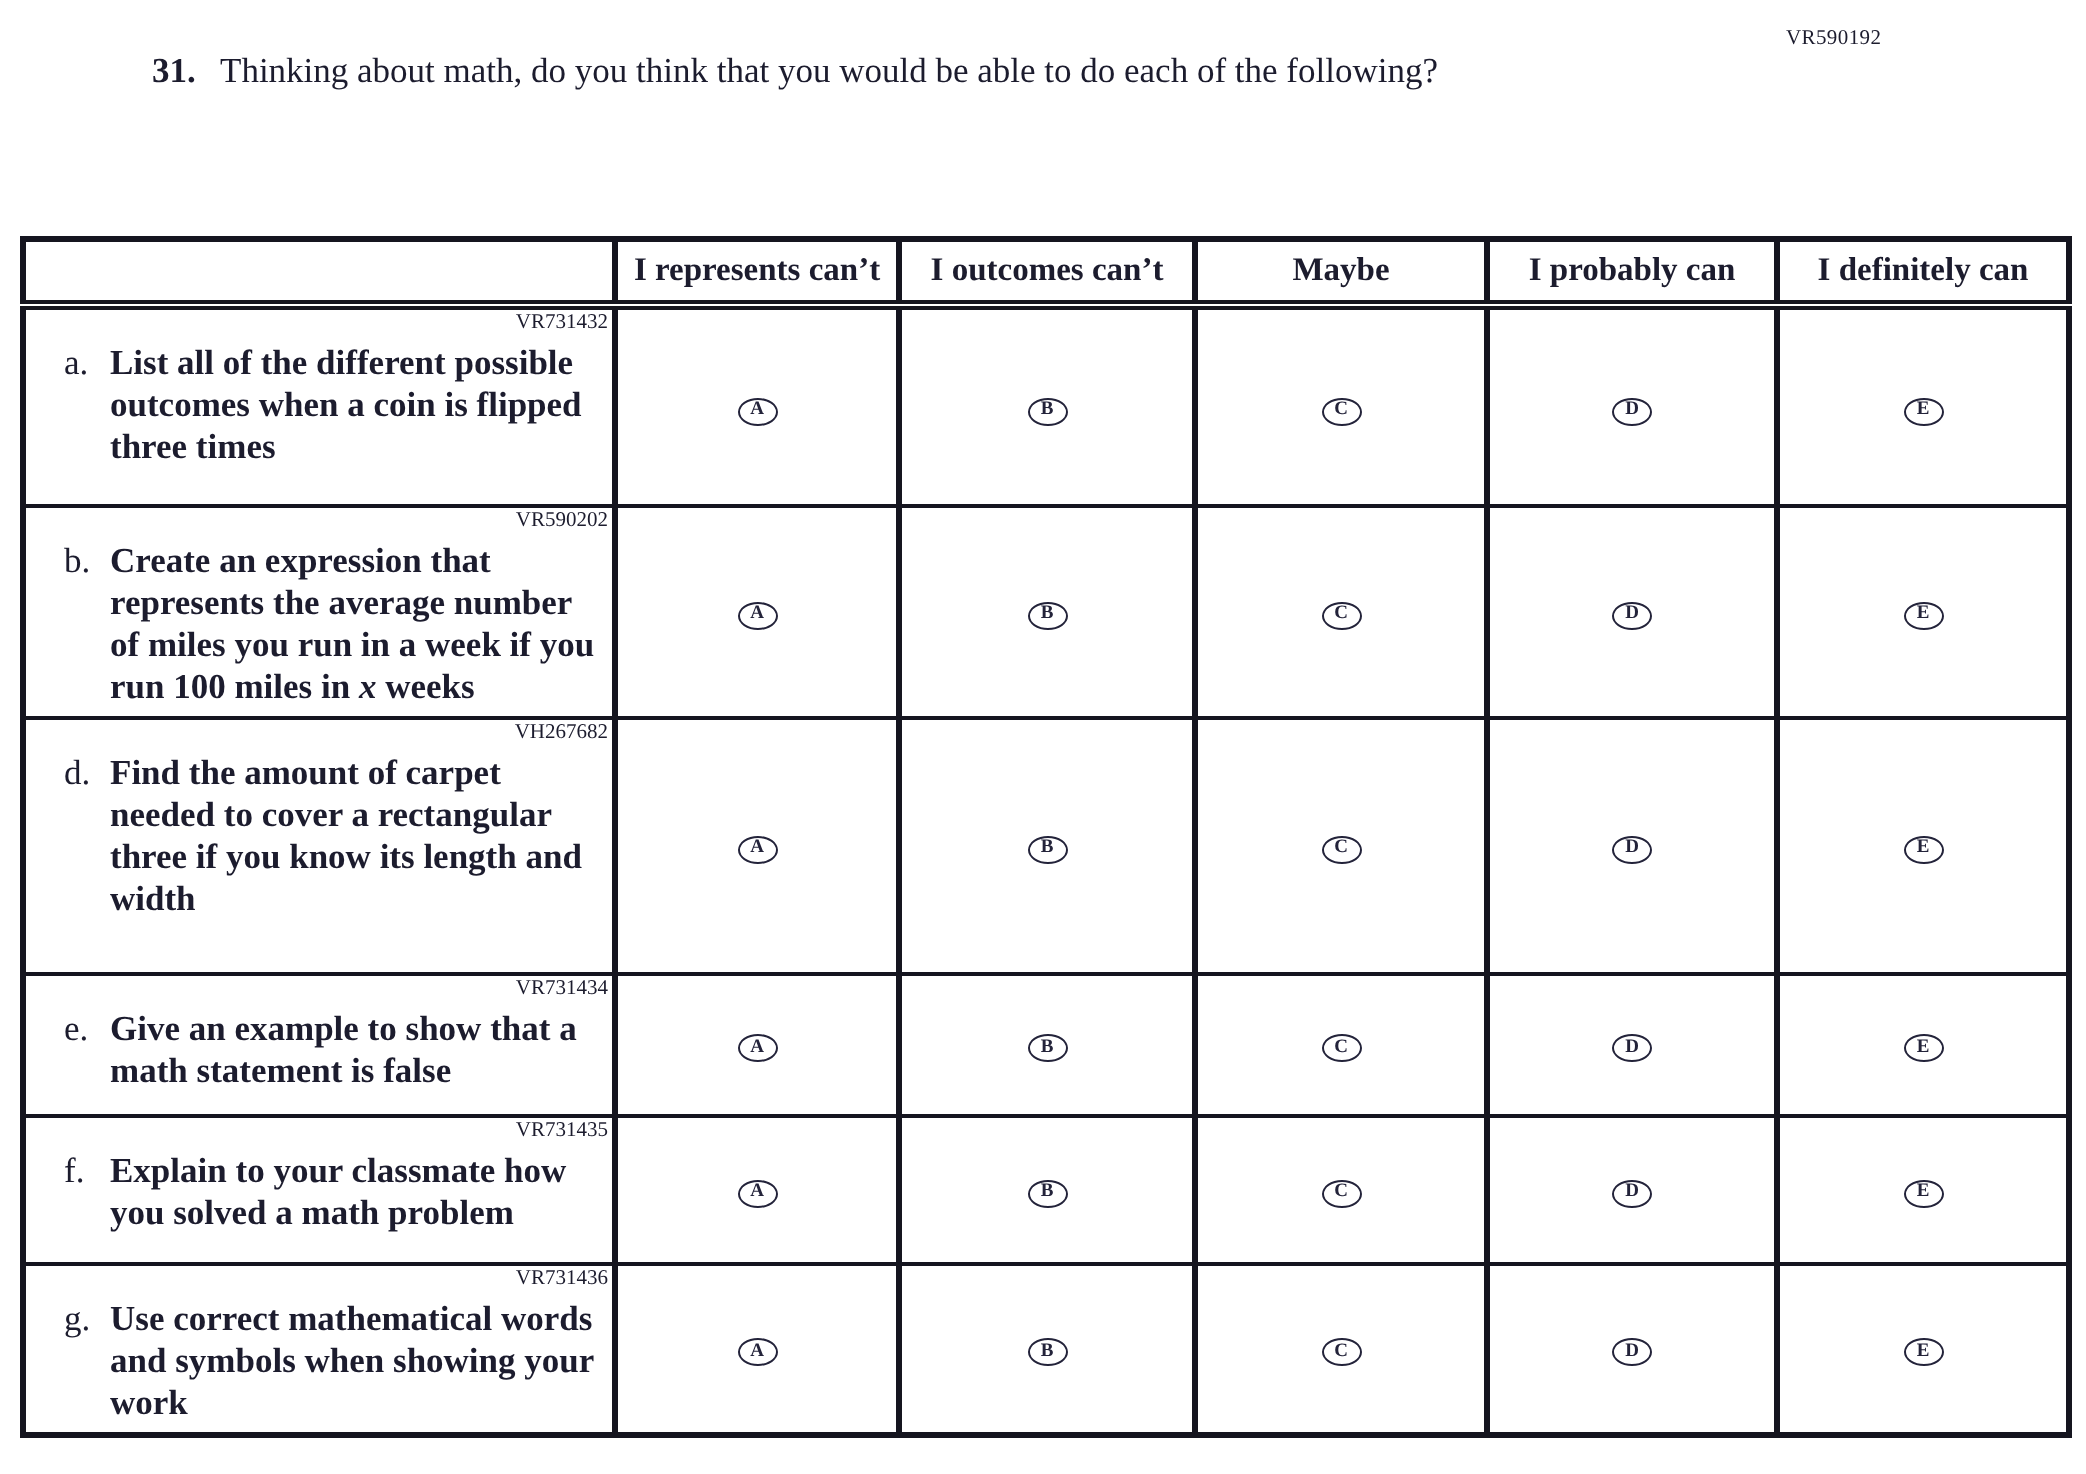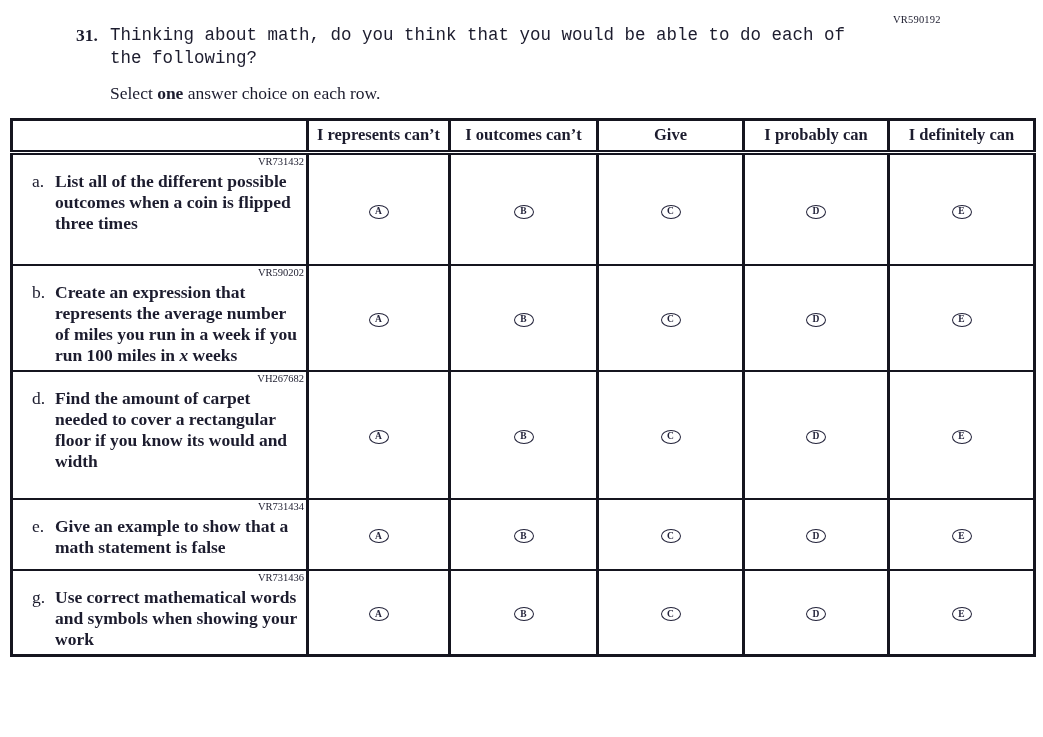--- a/index.html
+++ b/index.html
@@ -14,21 +14,21 @@
   }
 
   .top-code {
     position: absolute; left: 849px; top: 14px;
     font-size: 10.5px; letter-spacing: 0.2px; margin-left: 44px;
   }
 
   .q-block { position: absolute; left: 76px; top: 24px; width: 780px; }
   .q-row { display: flex; font-size: 17.5px; line-height: 23px; }
   .q-num { font-weight: bold; width: 34px; flex: none; }
-  .q-main { flex: 1; font-family: Liberation Mono, monospace; }
+  .q-main { flex: 1; }
   .instruction { margin: 13px 0 0 34px; font-size: 17.5px; }
   .bold { font-weight: bold; }
 
   table.grid {
     position: absolute; left: 10px; top: 118px;
     width: 1023px;
     border-collapse: collapse;
     table-layout: fixed;
     border: 3px solid #15151f;
   }
@@ -42,21 +42,21 @@
   .grid thead th {
     height: 33px;
     font-size: 16.5px;
     font-weight: bold;
     text-align: center;
     vertical-align: middle;
     border-bottom: 5px double #15151f;
     padding-bottom: 2px;
   }
 
-  .row-a td { height: 112px; }
+  .row-a td { height: 100px; }
   .row-b td { height: 105px; }
   .row-c td { height: 60px; }
   .row-d td { height: 128px; }
   .row-e td { height: 71px; }
   .row-f td { height: 74px; }
   .row-g td { height: 73px; }
 
   .q-cell { vertical-align: top; }
   .row-code {
     text-align: right;
@@ -95,40 +95,37 @@
 
 <div class="top-code">VR590192</div>
 
 <div class="q-block">
   <div class="q-row">
     <span class="q-num">31.</span>
     <span class="q-main">
       <span>Thinking about math, do you think that you would be able to do each of the following?</span><br>
     </span>
   </div>
-  <div class="instruction">
-    <span>Select </span><span class="bold">one</span><span> answer choice on each row.</span>
-  </div>
 </div>
 
 <table class="grid">
   <colgroup>
     <col style="width:296px">
       <col style="width:142px">
       <col style="width:148px">
       <col style="width:146px">
       <col style="width:145px">
       <col style="width:146px">
   </colgroup>
   <thead>
     <tr>
       <th class="q-cell"></th>
       <th>I represents can’t</th>
       <th>I outcomes can’t</th>
-      <th>Give</th>
+      <th>Maybe</th>
       <th>I probably can</th>
       <th>I definitely can</th>
     </tr>
   </thead>
   <tbody>
     <tr class="row-a">
       <td class="q-cell">
         <div class="row-code">VR731432</div>
         <div class="q-line">
           <span class="q-letter">a.</span>
@@ -153,21 +150,21 @@
       <td class="opt-cell"><span class="bubble">B</span></td>
       <td class="opt-cell"><span class="bubble">C</span></td>
       <td class="opt-cell"><span class="bubble">D</span></td>
       <td class="opt-cell"><span class="bubble">E</span></td>
     </tr>
     <tr class="row-d">
       <td class="q-cell">
         <div class="row-code">VH267682</div>
         <div class="q-line">
           <span class="q-letter">d.</span>
-          <span class="q-text">Find the amount of carpet needed to cover a rectangular floor if you know its would and width</span>
+          <span class="q-text">Find the amount of carpet needed to cover a rectangular three if you know its length and width</span>
         </div>
       </td>
       <td class="opt-cell"><span class="bubble">A</span></td>
       <td class="opt-cell"><span class="bubble">B</span></td>
       <td class="opt-cell"><span class="bubble">C</span></td>
       <td class="opt-cell"><span class="bubble">D</span></td>
       <td class="opt-cell"><span class="bubble">E</span></td>
     </tr>
     <tr class="row-e">
       <td class="q-cell">
@@ -176,20 +173,34 @@
           <span class="q-letter">e.</span>
           <span class="q-text">Give an example to show that a math statement is false</span>
         </div>
       </td>
       <td class="opt-cell"><span class="bubble">A</span></td>
       <td class="opt-cell"><span class="bubble">B</span></td>
       <td class="opt-cell"><span class="bubble">C</span></td>
       <td class="opt-cell"><span class="bubble">D</span></td>
       <td class="opt-cell"><span class="bubble">E</span></td>
     </tr>
+    <tr class="row-f">
+      <td class="q-cell">
+        <div class="row-code">VR731435</div>
+        <div class="q-line">
+          <span class="q-letter">f.</span>
+          <span class="q-text">Explain to your classmate how you solved a math problem</span>
+        </div>
+      </td>
+      <td class="opt-cell"><span class="bubble">A</span></td>
+      <td class="opt-cell"><span class="bubble">B</span></td>
+      <td class="opt-cell"><span class="bubble">C</span></td>
+      <td class="opt-cell"><span class="bubble">D</span></td>
+      <td class="opt-cell"><span class="bubble">E</span></td>
+    </tr>
     <tr class="row-g">
       <td class="q-cell">
         <div class="row-code">VR731436</div>
         <div class="q-line">
           <span class="q-letter">g.</span>
           <span class="q-text">Use correct mathematical words and symbols when showing your work</span>
         </div>
       </td>
       <td class="opt-cell"><span class="bubble">A</span></td>
       <td class="opt-cell"><span class="bubble">B</span></td>

